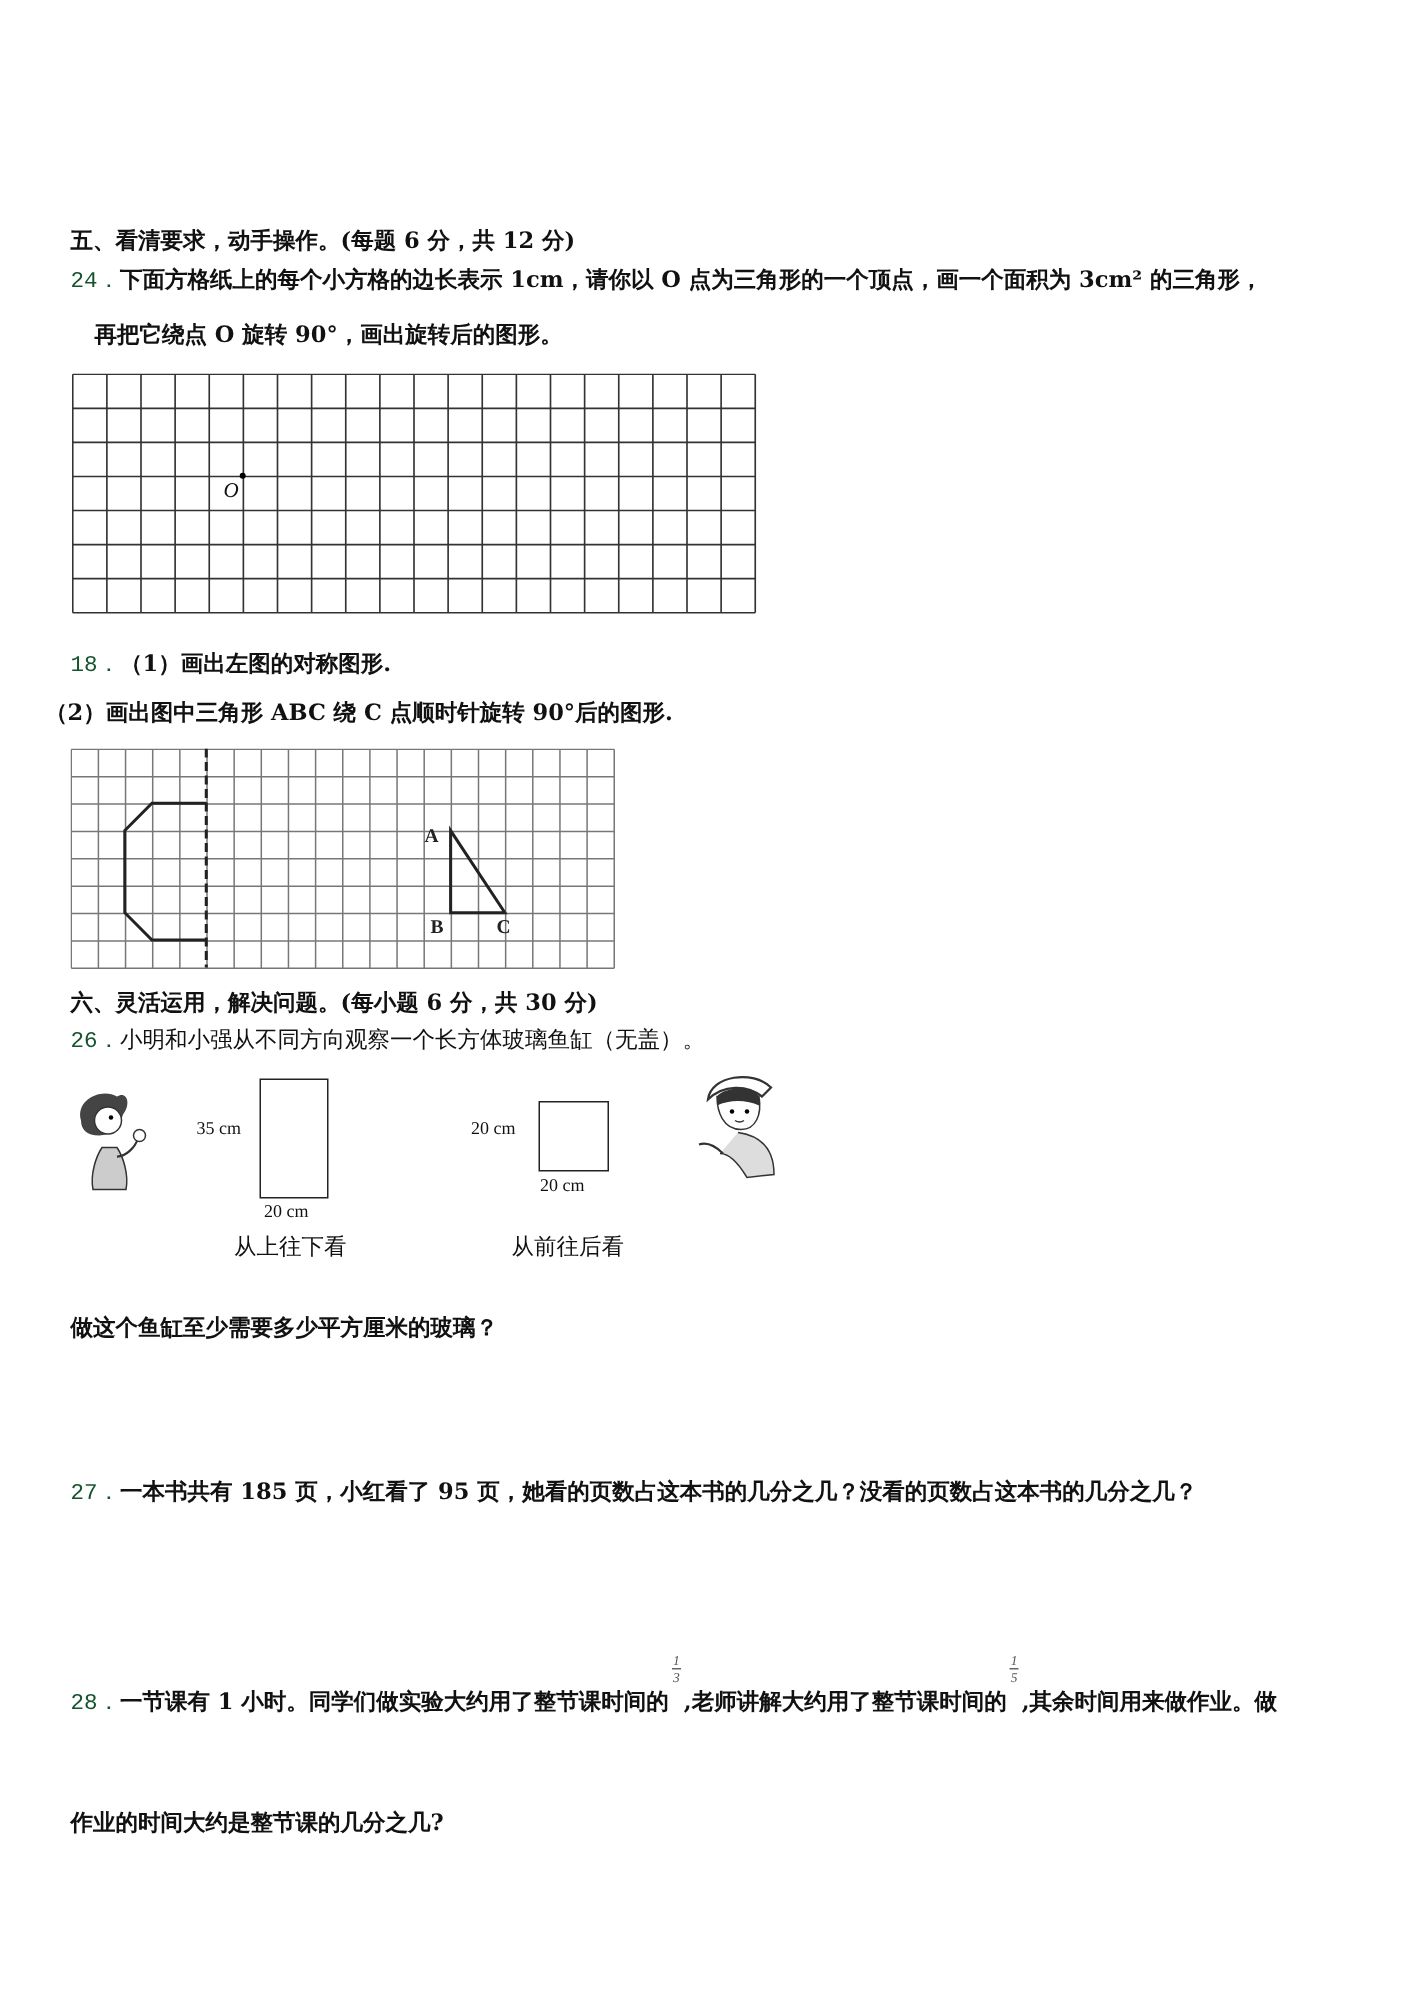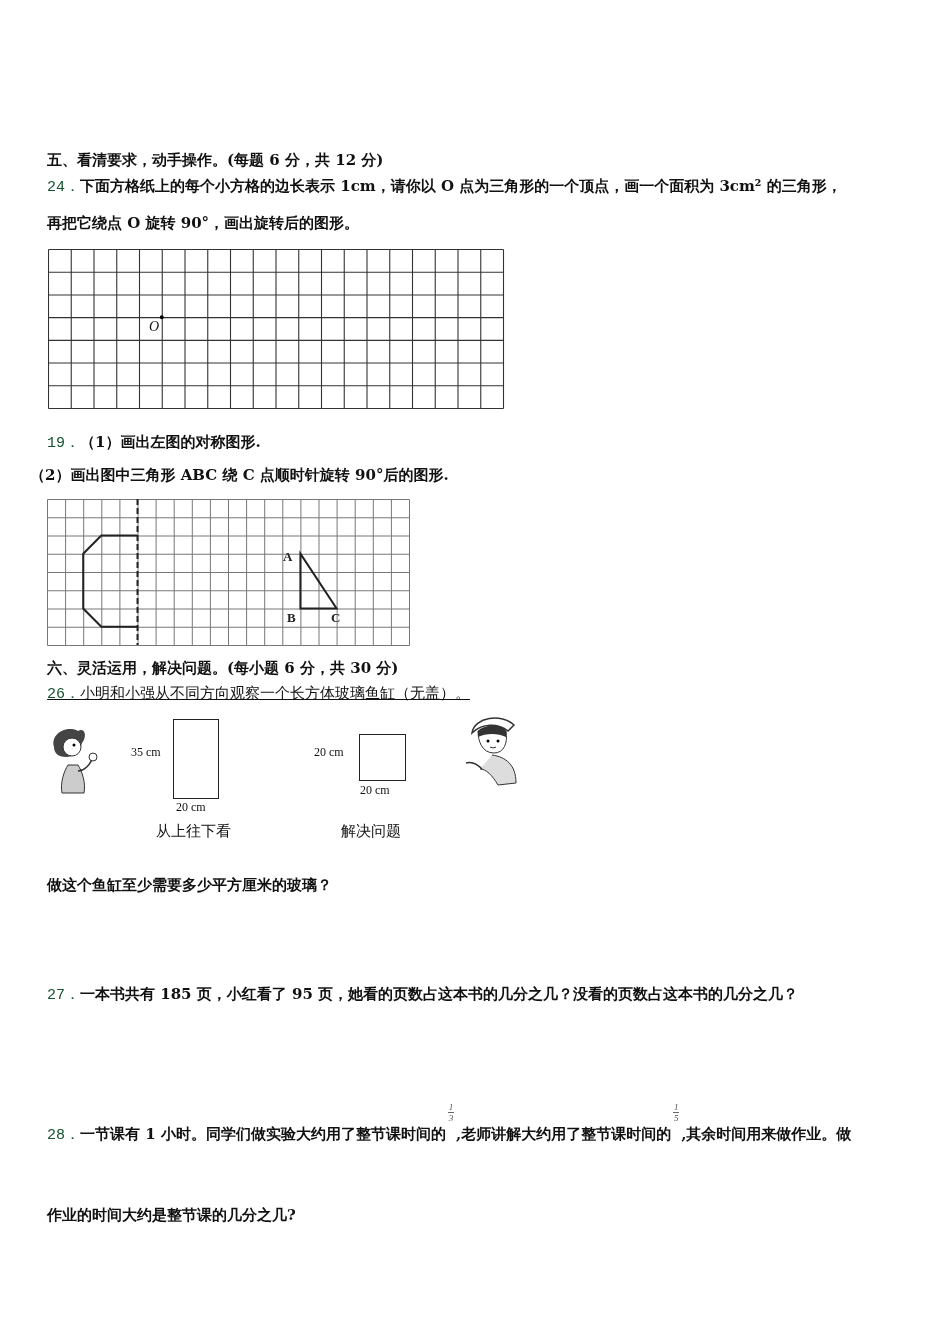--- a/index.html
+++ b/index.html
@@ -17,21 +17,21 @@
   .dim { position:absolute; font-size:12px; font-family:"Liberation Serif",serif; }
 </style>
 </head>
 <body>
 
 <div class="line sec" style="top:151px;">五、看清要求，动手操作。(每题 6 分，共 12 分)</div>
 
 <div class="line" style="top:177px;">
   <span class="qnum">24．</span><span>下面方格纸上的每个小方格的边长表示 1cm，请你以 O 点为三角形的一个顶点，画一个面积为 3cm² 的三角形，</span>
 </div>
-<div class="line" style="top:214px;">再把它绕点 O 旋转 90°，画出旋转后的图形。</div>
+<div class="line" style="top:214px;margin-left:16px;">再把它绕点 O 旋转 90°，画出旋转后的图形。</div>
 
 <svg style="left:48px;top:249px;" width="457" height="161" viewBox="0 0 457 161">
   <g id="g1" stroke="#333" stroke-width="1.1" fill="none">
       <line x1="0.5" x2="0.5" y1="0.5" y2="159.5"></line>
       <line x1="23.25" x2="23.25" y1="0.5" y2="159.5"></line>
       <line x1="46" x2="46" y1="0.5" y2="159.5"></line>
       <line x1="68.75" x2="68.75" y1="0.5" y2="159.5"></line>
       <line x1="91.5" x2="91.5" y1="0.5" y2="159.5"></line>
       <line x1="114.25" x2="114.25" y1="0.5" y2="159.5"></line>
       <line x1="137" x2="137" y1="0.5" y2="159.5"></line>
@@ -56,21 +56,21 @@
       <line y1="91.35714285714286" y2="91.35714285714286" x1="0.5" x2="455.5"></line>
       <line y1="114.07142857142858" y2="114.07142857142858" x1="0.5" x2="455.5"></line>
       <line y1="136.78571428571428" y2="136.78571428571428" x1="0.5" x2="455.5"></line>
       <line y1="159.5" y2="159.5" x1="0.5" x2="455.5"></line>
     </g>
   <circle cx="113.8" cy="68.2" r="2" fill="#000"></circle>
   <text x="101" y="82" font-size="14" font-style="italic" font-family="Liberation Serif, serif" fill="#111">O</text>
 </svg>
 
 <div class="line" style="top:433px;">
-  <span class="qnum">19．</span><span>（1）画出左图的对称图形.</span>
+  <span class="qnum">18．</span><span>（1）画出左图的对称图形.</span>
 </div>
 <div class="line" style="top:466px;left:30px;">（2）画出图中三角形 ABC 绕 C 点顺时针旋转 90°后的图形.</div>
 
 <svg style="left:47px;top:499px;" width="364" height="148" viewBox="0 0 364 148">
   <g id="g2" stroke="#777" stroke-width="1" fill="none">
       <line x1="0.5" x2="0.5" y1="0.5" y2="146.5"></line>
       <line x1="18.6" x2="18.6" y1="0.5" y2="146.5"></line>
       <line x1="36.7" x2="36.7" y1="0.5" y2="146.5"></line>
       <line x1="54.800000000000004" x2="54.800000000000004" y1="0.5" y2="146.5"></line>
       <line x1="72.9" x2="72.9" y1="0.5" y2="146.5"></line>
@@ -102,42 +102,42 @@
     </g>
   <line x1="90.5" y1="0" x2="90.5" y2="146" stroke="#222" stroke-width="2" stroke-dasharray="6,3"></line>
   <polyline points="90.5,36.5 54.3,36.5 36.2,54.7 36.2,109.5 54.3,127.7 90.5,127.7" fill="none" stroke="#222" stroke-width="2"></polyline>
   <polygon points="253.4,54.7 253.4,109.5 289.6,109.5" fill="none" stroke="#222" stroke-width="2"></polygon>
   <text x="236" y="62" font-size="13" font-weight="bold" font-family="Liberation Serif, serif" fill="#222">A</text>
   <text x="240" y="123" font-size="13" font-weight="bold" font-family="Liberation Serif, serif" fill="#222">B</text>
   <text x="284" y="123" font-size="13" font-weight="bold" font-family="Liberation Serif, serif" fill="#222">C</text>
 </svg>
 
 <div class="line sec" style="top:659px;">六、灵活运用，解决问题。(每小题 6 分，共 30 分)</div>
-<div class="line" style="top:684px;font-weight:normal;text-decoration:underline;">
+<div class="line" style="top:684px;font-weight:normal;">
   <span class="qnum">26．</span><span>小明和小强从不同方向观察一个长方体玻璃鱼缸（无盖）。</span>
 </div>
 
 <svg style="left:46px;top:725px;" width="60" height="75" viewBox="0 0 60 75">
   <path d="M8,22 C4,8 22,0 32,6 C38,2 42,10 36,18 C34,26 28,32 20,32 C12,32 8,28 8,22 Z" fill="#444"></path>
   <circle cx="26" cy="22" r="9" fill="#fff" stroke="#333"></circle>
   <circle cx="28" cy="20" r="1.5" fill="#000"></circle>
   <path d="M22,40 C18,46 14,58 16,68 L38,68 C40,58 36,46 32,40 Z" fill="#ccc" stroke="#333"></path>
   <path d="M32,46 C38,46 44,40 46,34" stroke="#333" fill="none" stroke-width="1.5"></path>
   <circle cx="47" cy="32" r="4" fill="#fff" stroke="#333"></circle>
 </svg>
 
 <div class="dim" style="left:131px;top:745px;">35 cm</div>
 <div style="position:absolute;left:173px;top:719px;width:44px;height:78px;border:1.5px solid #222;"></div>
 <div class="dim" style="left:176px;top:800px;">20 cm</div>
 <div class="cap" style="left:156px;top:822px;">从上往下看</div>
 
 <div class="dim" style="left:314px;top:745px;">20 cm</div>
 <div style="position:absolute;left:359px;top:734px;width:45px;height:45px;border:1.5px solid #222;"></div>
 <div class="dim" style="left:360px;top:783px;">20 cm</div>
-<div class="cap" style="left:341px;top:822px;">解决问题</div>
+<div class="cap" style="left:341px;top:822px;">从前往后看</div>
 
 <svg style="left:462px;top:713px;" width="64" height="78" viewBox="0 0 64 78">
   <path d="M10,20 C12,4 40,0 52,12 L46,18 C36,10 20,10 10,20 Z" fill="#fff" stroke="#333" stroke-width="1.5"></path>
   <path d="M16,18 C16,28 20,40 32,40 C42,40 46,30 44,18 Z" fill="#fff" stroke="#333"></path>
   <path d="M16,18 C20,12 40,10 44,18 L44,24 C36,20 24,20 16,24 Z" fill="#333"></path>
   <circle cx="26" cy="28" r="1.5" fill="#000"></circle>
     <circle cx="36" cy="28" r="1.5" fill="#000"></circle>
   <path d="M28,34 Q31,36 34,34" stroke="#333" fill="none"></path>
   <path d="M30,42 C44,44 54,52 54,70 L36,72 C30,62 24,56 18,56" fill="#ddd" stroke="#333"></path>
   <path d="M4,50 C10,48 16,52 20,56" stroke="#333" fill="none" stroke-width="1.5"></path>

